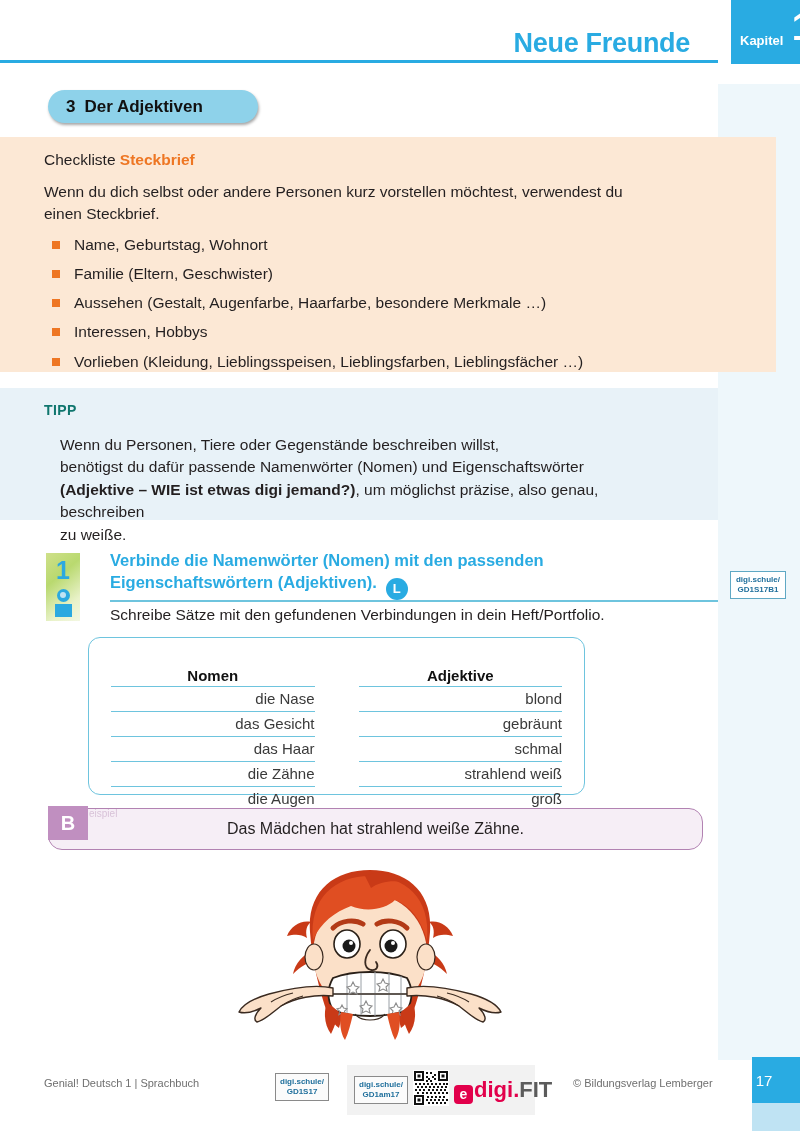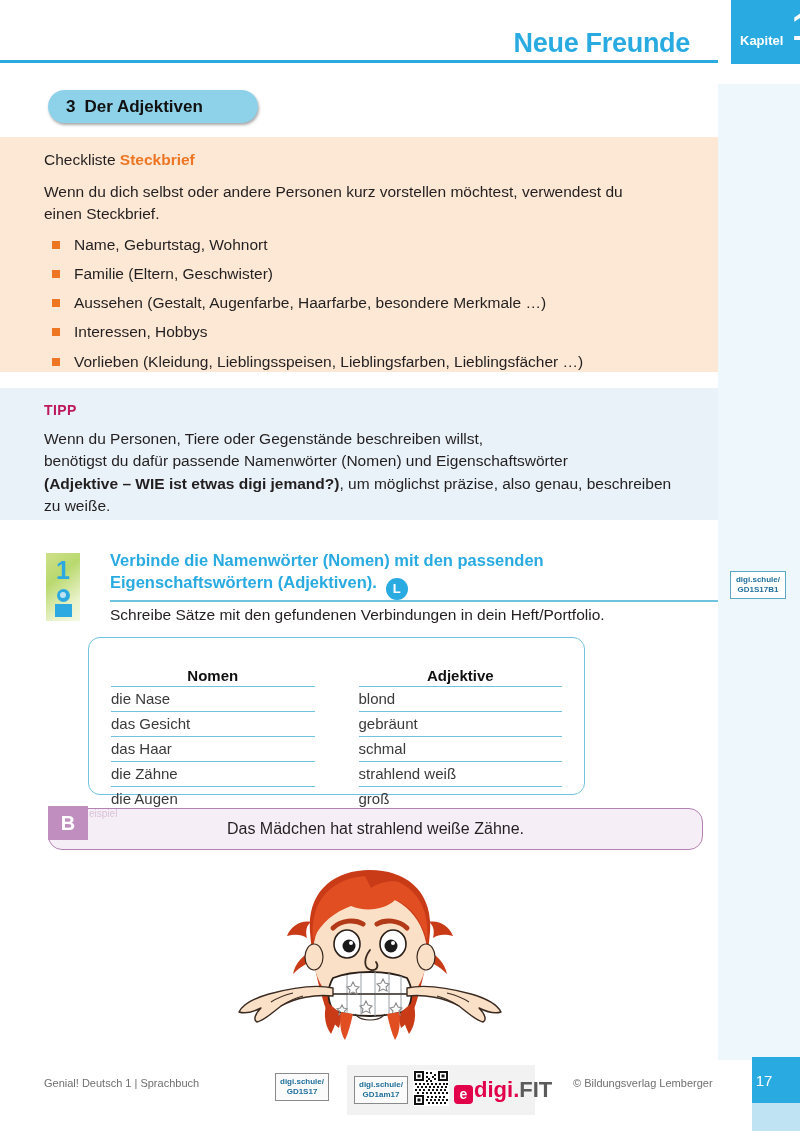--- a/index.html
+++ b/index.html
@@ -103,21 +103,21 @@
     color: #111111;
     box-sizing: border-box;
   }
   .section-pill .num { margin-right: 9px; }
 
   
   .checklist {
     position: absolute;
     left: 0;
     top: 137px;
-    width: 718px;
+    width: 776px;
     height: 235px;
     background: #fce8d5;
     box-sizing: border-box;
     padding: 14px 40px 0 44px;
   }
   .checklist-title {
     font-size: 15.5px;
     margin: 0 0 12px 0;
     color: #231f20;
   }
@@ -155,28 +155,28 @@
     top: 388px;
     width: 718px;
     height: 132px;
     background: #e8f2f8;
     box-sizing: border-box;
     padding: 14px 30px 0 44px;
   }
   .tipp-label {
     font-size: 14px;
     font-weight: bold;
-    color: #be185d;
+    color: #0f766e;
     letter-spacing: 0.4px;
     margin: 0 0 10px 0;
   }
   .tipp-text {
     font-size: 15.5px;
     line-height: 1.45;
-    margin: 0;
+    margin: 16px;
   }
   .tipp-text b { font-weight: bold; }
 
   
   .ex-badge {
     position: absolute;
     left: 46px;
     top: 553px;
     width: 34px;
     height: 68px;
@@ -281,21 +281,21 @@
   }
   .word-col h4 {
     margin: 0 0 2px 0;
     font-size: 15px;
     font-weight: bold;
     text-align: center;
     color: #111111;
   }
   .word-col .cell {
     font-size: 15px;
-    text-align: left;
+    text-align: right;
     color: #3a3a3a;
     border-top: 1.4px solid #6ec4de;
     padding: 2px 0 2px 0;
     line-height: 20px;
   }
 
   
   .beispiel {
     position: absolute;
     left: 48px;

